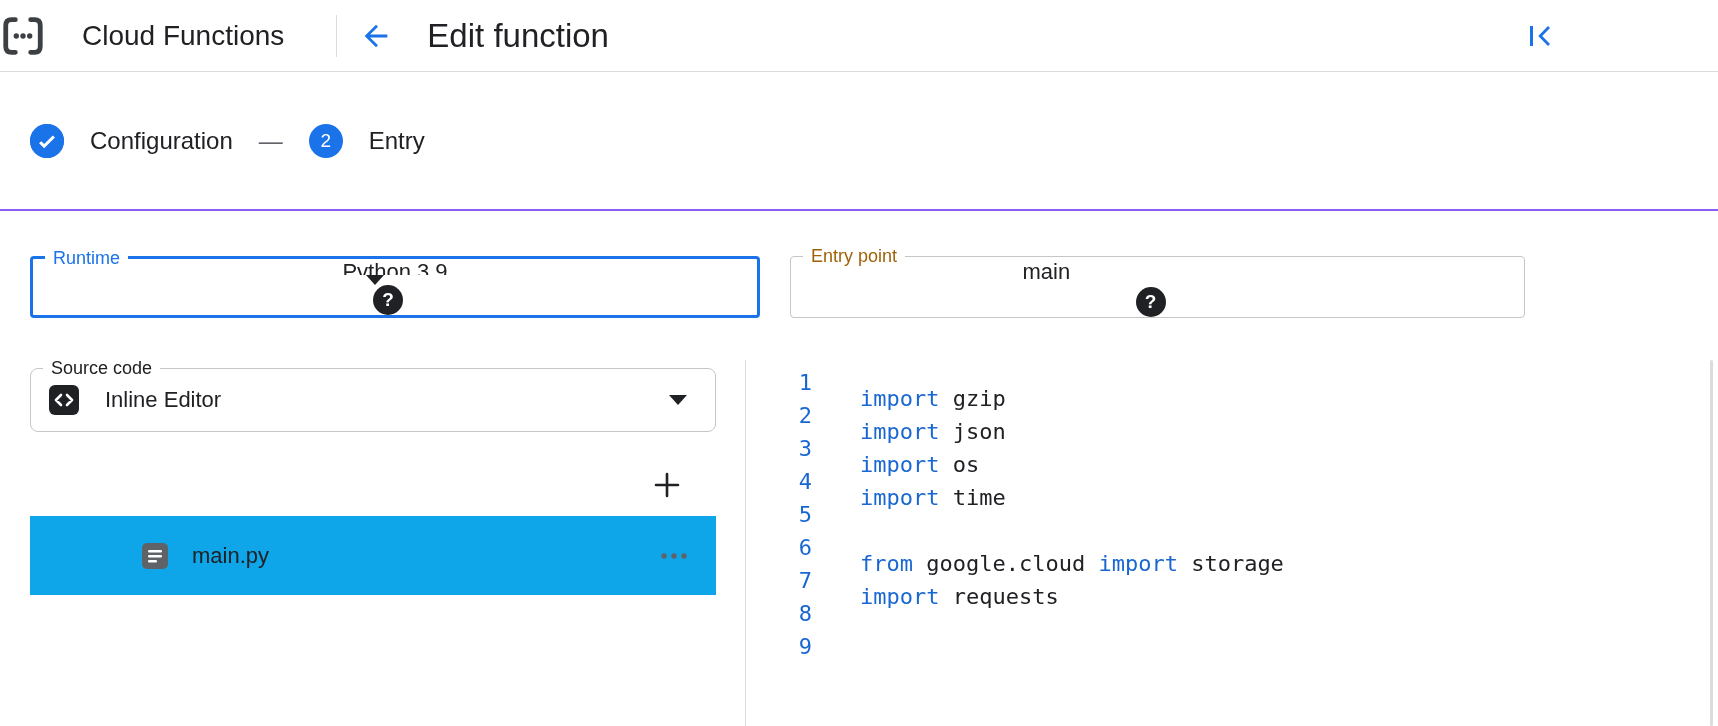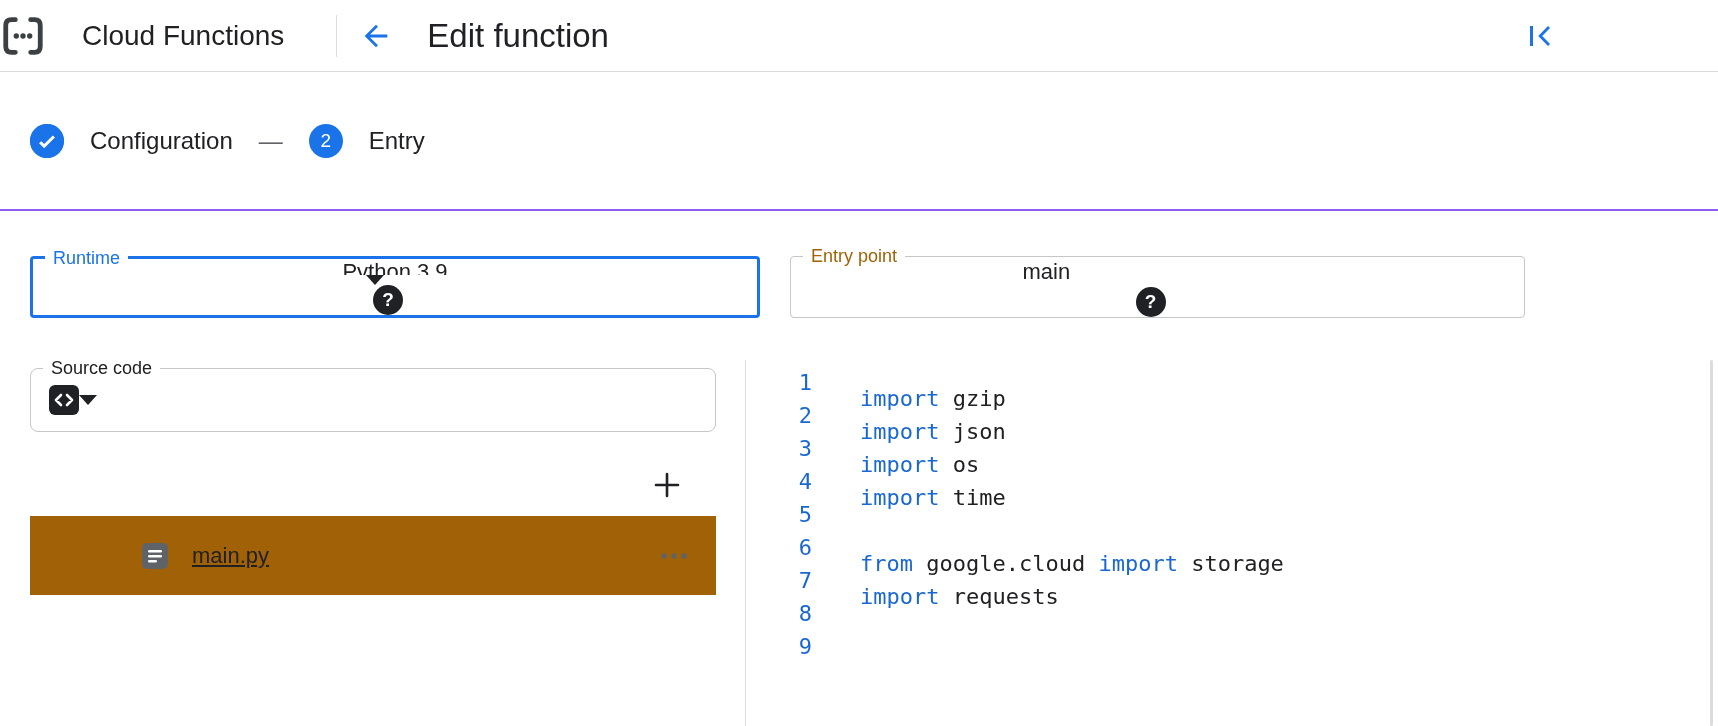--- a/index.html
+++ b/index.html
@@ -67,33 +67,33 @@
     border-left: 9px solid transparent; border-right: 9px solid transparent;
     border-top: 10px solid #202124; margin-right: 40px;
   }
   .help {
     width: 30px; height: 30px; border-radius: 50%; background: #202124; color: #fff;
     font-size: 19px; font-weight: 700; display: flex; align-items: center;
     justify-content: center; margin-right: 14px; flex: none; cursor: pointer;
   }
 
   
-  .source-panel { position: absolute; left: 30px; top: 368px; width: 686px; text-decoration: underline; }
+  .source-panel { position: absolute; left: 30px; top: 368px; width: 686px; }
   .src-select {
     position: relative; height: 64px; border: 1px solid #c4c7c5; border-radius: 8px;
     display: flex; align-items: center; padding: 0 0 0 18px; cursor: pointer; background: #fff;
   }
   .src-select .caret { margin-right: 28px; }
   .src-icon { flex: none; display: flex; }
   .src-value { font-size: 22px; margin-left: 26px; flex: 1; }
   .add-row { display: flex; justify-content: flex-end; padding-right: 32px; margin-top: 36px; }
   .add-btn { display: flex; cursor: pointer; }
   .file-list { margin-top: 14px; }
   .file-row { height: 79px; display: flex; align-items: center; padding: 0 26px 0 110px; cursor: pointer; }
-  .file-row.selected { background: #a16207; }
+  .file-row.selected { background: #0ea5e9; }
   .file-icon { display: flex; flex: none; }
   .file-name { font-size: 22px; margin-left: 22px; white-space: nowrap; }
   .more-btn { margin-left: auto; display: flex; cursor: pointer; padding: 6px 2px; }
 
   
   .editor {
     position: absolute; left: 745px; top: 360px; right: 0; bottom: 0;
     border-left: 1px solid #dadce0; display: flex;
     font-family: "DejaVu Sans Mono", monospace; font-size: 22px; line-height: 33px;
     padding-top: 6px; background: #fff;
@@ -171,20 +171,21 @@
 
 <div class="source-panel">
   <div class="src-select">
     <span class="flabel">Source code</span>
     <span class="src-icon">
       <svg width="30" height="30" viewBox="0 0 30 30">
         <rect width="30" height="30" rx="6" fill="#202124"></rect>
         <path d="M12 10l-5 5 5 5M18 10l5 5-5 5" stroke="#fff" stroke-width="2.6" fill="none" stroke-linecap="round" stroke-linejoin="round"></path>
       </svg>
     </span>
+    <span class="src-value">Inline Editor</span>
     <span class="caret"></span>
   </div>
   <div class="add-row">
     <span class="add-btn">
       <svg width="34" height="34" viewBox="0 0 34 34">
         <path d="M17 6v22M6 17h22" stroke="#202124" stroke-width="2.6" stroke-linecap="round" fill="none"></path>
       </svg>
     </span>
   </div>
   <div class="file-list">

